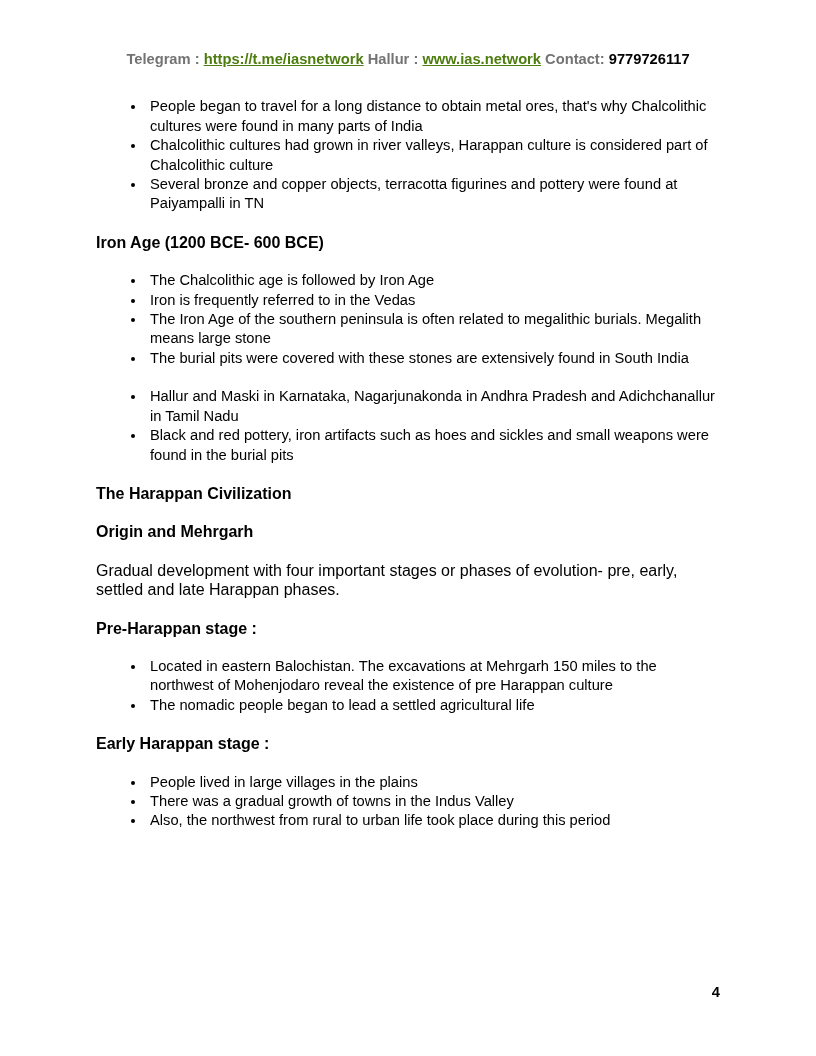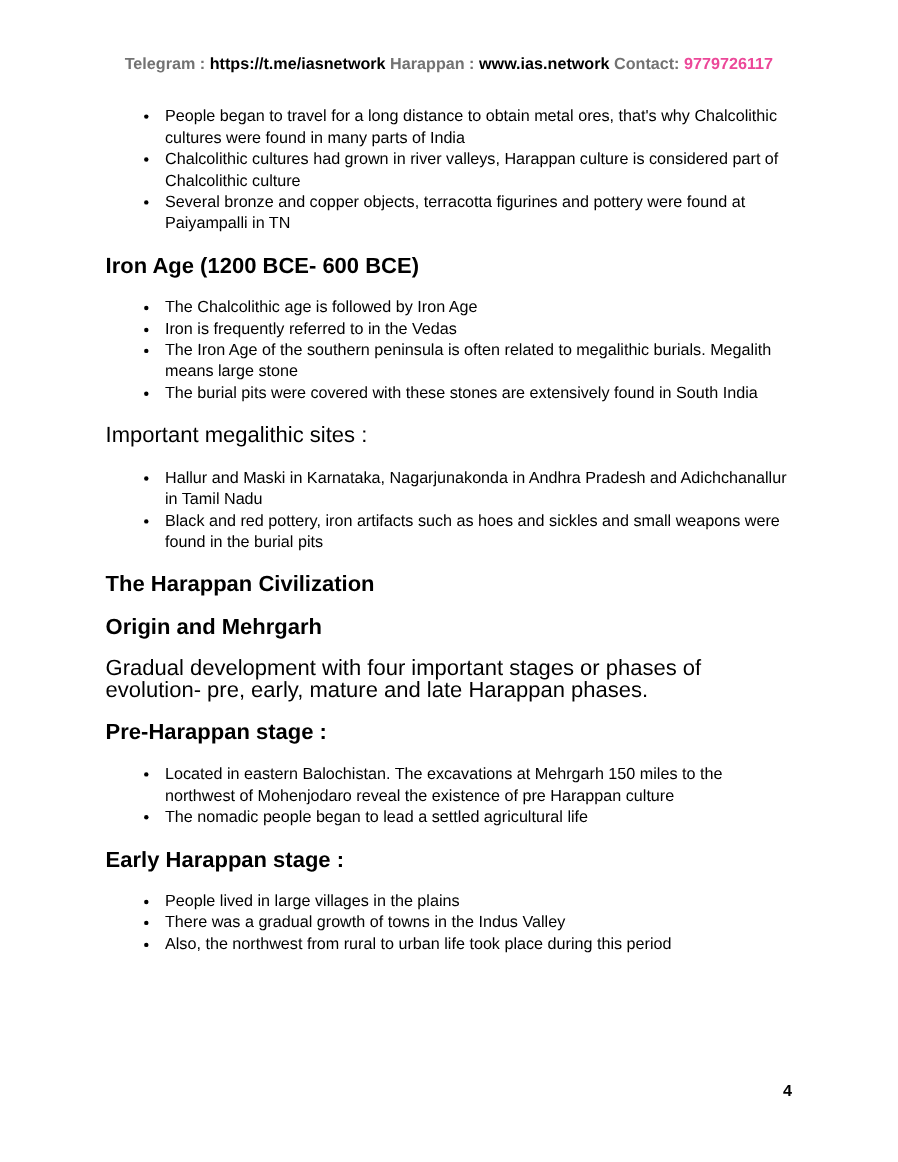--- a/index.html
+++ b/index.html
@@ -21,31 +21,32 @@
     padding: 50px 96px 0 96px;
   }
   .doc-header {
     text-align: center;
     font-weight: bold;
     margin-bottom: 28px;
     white-space: nowrap;
   }
   .doc-header .lbl { color: #737373; }
   .doc-header .link {
-    color: #000000;
+    color: #4d7c0f;
+    text-decoration: underline;
     cursor: pointer;
   }
   .doc-header .phone {
-    color: #ec4899;
+    color: #000000;
     text-decoration: none;
     cursor: pointer;
   }
   p.para, h3.heading {
     margin: 0 0 19px 0;
-    font-size: 20px;
+    font-size: 16px;
     line-height: 19.4px;
   }
   h3.heading { font-weight: bold; }
   ul.bullets {
     margin: 0 0 19px 0;
     padding-left: 50px;
     list-style-type: disc;
   }
   ul.bullets li {
     margin: 0;
@@ -58,53 +59,52 @@
     right: 96px;
     font-weight: bold;
   }
 </style>
 </head>
 <body>
 
 <div class="page">
 
   <div class="doc-header">
-    <span class="lbl">Telegram  : </span><a class="link">https://t.me/iasnetwork</a><span class="lbl"> Harappan : </span><a class="link">www.ias.network</a><span class="lbl"> Contact: </span><span class="phone">9779726117</span>
+    <span class="lbl">Telegram  : </span><a class="link">https://t.me/iasnetwork</a><span class="lbl"> Hallur : </span><a class="link">www.ias.network</a><span class="lbl"> Contact: </span><span class="phone">9779726117</span>
   </div>
 
   <main class="doc-body">
 
     <ul class="bullets">
       <li>People began to travel for a long distance to obtain metal ores, that's why Chalcolithic cultures were found in many parts of India</li>
       <li>Chalcolithic cultures had grown in river valleys, Harappan culture is considered part of Chalcolithic culture</li>
       <li>Several bronze and copper objects, terracotta figurines and pottery were found at Paiyampalli in TN</li>
     </ul>
 
     <h3 class="heading">Iron Age (1200 BCE- 600 BCE)</h3>
 
     <ul class="bullets">
       <li>The Chalcolithic age is followed by Iron Age</li>
       <li>Iron is frequently referred to in the Vedas</li>
       <li>The Iron Age of the southern peninsula is often related to megalithic burials. Megalith means large stone</li>
       <li>The burial pits were covered with these stones are extensively found in South India</li>
     </ul>
 
-    <p class="para">Important megalithic sites :</p>
 
     <ul class="bullets">
       <li>Hallur and Maski in Karnataka, Nagarjunakonda in Andhra Pradesh and Adichchanallur in Tamil Nadu</li>
       <li>Black and red pottery, iron artifacts such as hoes and sickles and small weapons were found in the burial pits</li>
     </ul>
 
     <h3 class="heading">The Harappan Civilization</h3>
 
 
     <h3 class="heading">Origin and Mehrgarh</h3>
 
-    <p class="para">Gradual development with four important stages or phases of evolution- pre, early, mature and late Harappan phases.</p>
+    <p class="para">Gradual development with four important stages or phases of evolution- pre, early, settled and late Harappan phases.</p>
 
     <h3 class="heading">Pre-Harappan stage :</h3>
 
     <ul class="bullets">
       <li>Located in eastern Balochistan. The excavations at Mehrgarh 150 miles to the northwest of Mohenjodaro reveal the existence of pre Harappan culture</li>
       <li>The nomadic people began to lead a settled agricultural life</li>
     </ul>
 
     <h3 class="heading">Early Harappan stage :</h3>
 

